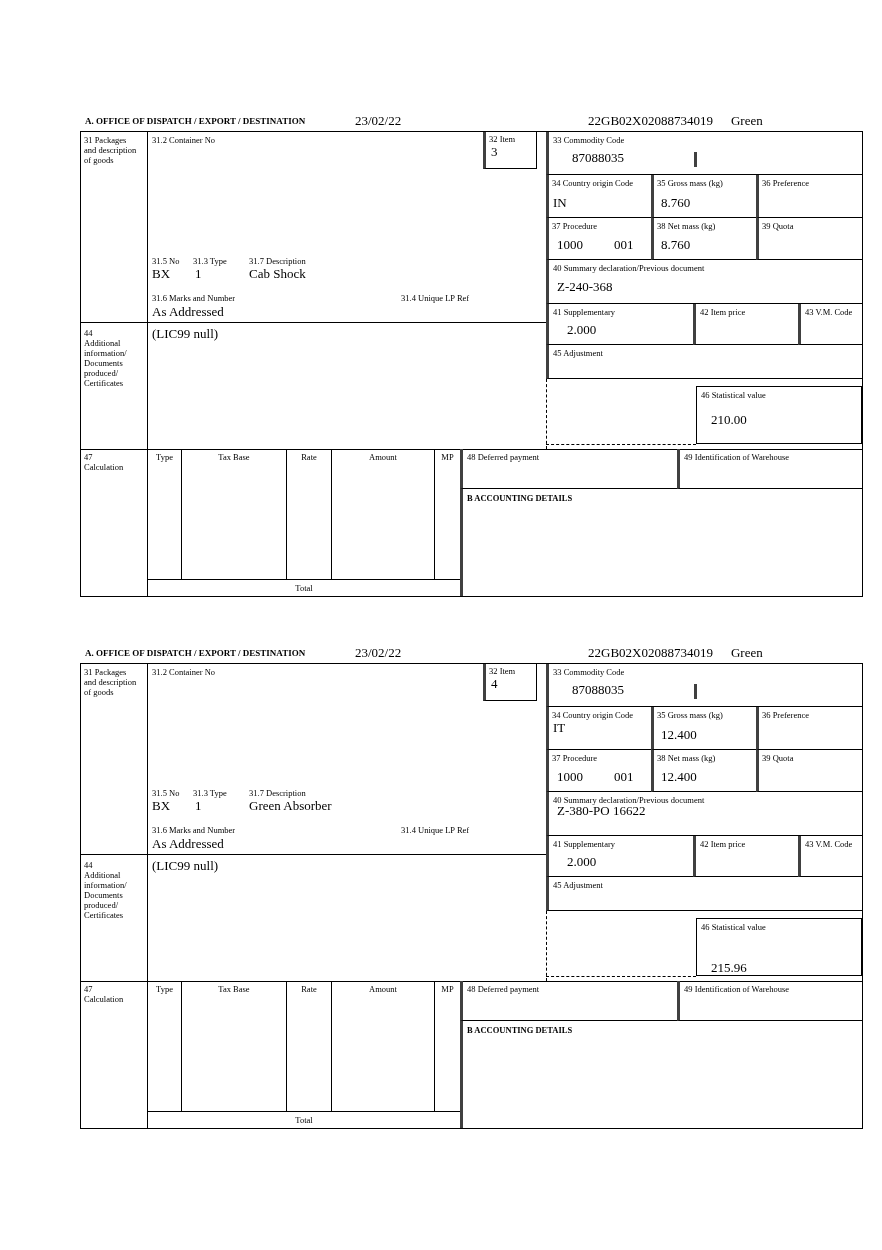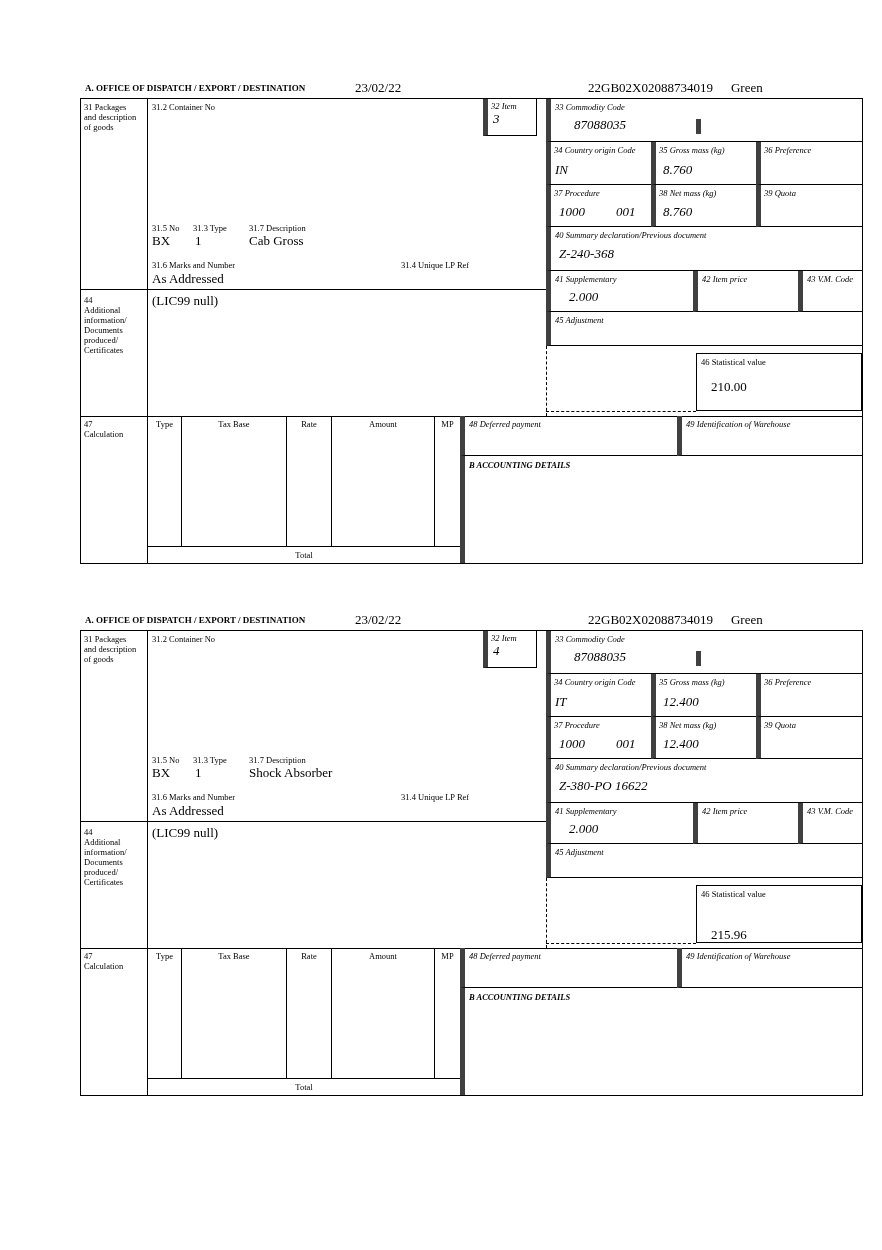--- a/index.html
+++ b/index.html
@@ -1,30 +1,30 @@
 <!DOCTYPE html>
 <html><head>
 <meta charset="utf-8">
 <style>
   * { margin:0; padding:0; box-sizing:border-box; }
   html,body { background:#ffffff; }
   body {
     width:882px; height:1250px; position:relative;
     font-family:"Liberation Serif", serif; color:#000;
   }
-  .block { position:absolute; left:80px; width:725px; height:486px; }
+  .block { position:absolute; left:80px; width:725px; height:486px;margin-top:33px; }
   .hdr   { position:absolute; left:0; top:0; width:783px; height:20px; }
   .form  { position:absolute; left:0; top:20px; width:783px; height:466px; border:1px solid #000; }
   .cell  { position:absolute; }
   .lbl   { position:absolute; font-size:8.5px; line-height:1.18; }
   .val   { position:absolute; font-size:13px; line-height:1.1; white-space:nowrap; }
   .hb    { position:absolute; font-size:9px; font-weight:bold; white-space:nowrap; }
   .th    { position:absolute; font-size:8.5px; text-align:center; padding-top:3px; }
   .blk   { display:block; }
-  .bl { border-left:5px solid #404040;font-style:italic; }
+  .bl { border-left:3px solid #404040; }
   .br { border-right:1px solid #000; }
   .bb { border-bottom:1px solid #000; }
   .bt { border-top:1px solid #000; }
   .ba { border:1px solid #000; }
   .dl { border-left:1px dashed #000; }
   .dt { border-top:1px dashed #000; }
 </style>
 </head>
 <body>
 
@@ -95,21 +95,21 @@
     <div class="cell dt" style="left:465px;top:312px;width:150px;height:0"></div>
     <div class="cell ba" style="left:615px;top:254px;width:166px;height:58px">
       <span class="lbl" style="left:4px;top:3px">46 Statistical value</span>
       <span class="val" style="left:14px;top:26px">210.00</span>
     </div>
     <span class="lbl" style="left:71px;top:124px">31.5 No</span>
     <span class="lbl" style="left:112px;top:124px">31.3 Type</span>
     <span class="lbl" style="left:168px;top:124px">31.7 Description</span>
     <span class="val" style="left:71px;top:135px">BX</span>
     <span class="val" style="left:114px;top:135px">1</span>
-    <span class="val" style="left:168px;top:135px">Cab Gross</span>
+    <span class="val" style="left:168px;top:135px">Cab Shock</span>
     <span class="lbl" style="left:71px;top:161px">31.6 Marks and Number</span>
     <span class="lbl" style="left:320px;top:161px">31.4 Unique LP Ref</span>
     <span class="val" style="left:71px;top:173px">As Addressed</span>
     <span class="val" style="left:71px;top:195px">(LIC99 null)</span>
     <div class="cell bt" style="left:0;top:317px;width:781px;height:0"></div>
     <div class="th br" style="left:67px;top:317px;width:34px;height:130px">Type</div>
     <div class="th br" style="left:101px;top:317px;width:105px;height:130px">Tax Base</div>
     <div class="th br" style="left:206px;top:317px;width:45px;height:130px">Rate</div>
     <div class="th br" style="left:251px;top:317px;width:103px;height:130px">Amount</div>
     <div class="th br" style="left:354px;top:317px;width:26px;height:130px">MP</div>
@@ -144,21 +144,21 @@
       <span class="lbl" style="left:3px;top:2px">32 Item</span>
       <span class="val" style="left:5px;top:13px">4</span>
     </div>
     <div class="cell bl bb" style="left:465px;top:0;width:316px;height:43px">
       <span class="lbl" style="left:4px;top:3px">33 Commodity Code</span>
       <span class="val" style="left:23px;top:19px">87088035</span>
       <div class="cell bl" style="left:145px;top:20px;width:0;height:15px"></div>
     </div>
     <div class="cell bl bb" style="left:465px;top:43px;width:105px;height:43px">
       <span class="lbl" style="left:3px;top:3px">34 Country origin Code</span>
-      <span class="val" style="left:4px;top:21px">IT</span>
+      <span class="val" style="left:4px;top:14px">IT</span>
     </div>
     <div class="cell bl bb" style="left:570px;top:43px;width:105px;height:43px">
       <span class="lbl" style="left:3px;top:3px">35 Gross mass (kg)</span>
       <span class="val" style="left:7px;top:21px">12.400</span>
     </div>
     <div class="cell bl bb" style="left:675px;top:43px;width:106px;height:43px">
       <span class="lbl" style="left:3px;top:3px">36 Preference</span>
     </div>
     <div class="cell bl bb" style="left:465px;top:86px;width:105px;height:42px">
       <span class="lbl" style="left:3px;top:3px">37 Procedure</span>
@@ -167,21 +167,21 @@
     </div>
     <div class="cell bl bb" style="left:570px;top:86px;width:105px;height:42px">
       <span class="lbl" style="left:3px;top:3px">38 Net mass (kg)</span>
       <span class="val" style="left:7px;top:20px">12.400</span>
     </div>
     <div class="cell bl bb" style="left:675px;top:86px;width:106px;height:42px">
       <span class="lbl" style="left:3px;top:3px">39 Quota</span>
     </div>
     <div class="cell bl bb" style="left:465px;top:128px;width:316px;height:44px">
       <span class="lbl" style="left:4px;top:3px">40 Summary declaration/Previous document</span>
-      <span class="val" style="left:8px;top:20px">Z-380-PO 16622</span>
+      <span class="val" style="left:8px;top:12px">Z-380-PO 16622</span>
     </div>
     <div class="cell bl bb" style="left:465px;top:172px;width:147px;height:41px">
       <span class="lbl" style="left:4px;top:3px">41 Supplementary</span>
       <span class="val" style="left:18px;top:19px">2.000</span>
     </div>
     <div class="cell bl bb" style="left:612px;top:172px;width:105px;height:41px">
       <span class="lbl" style="left:4px;top:3px">42 Item price</span>
     </div>
     <div class="cell bl bb" style="left:717px;top:172px;width:64px;height:41px">
       <span class="lbl" style="left:4px;top:3px">43 V.M. Code</span>
@@ -193,21 +193,21 @@
     <div class="cell dt" style="left:465px;top:312px;width:150px;height:0"></div>
     <div class="cell ba" style="left:615px;top:254px;width:166px;height:58px">
       <span class="lbl" style="left:4px;top:3px">46 Statistical value</span>
       <span class="val" style="left:14px;top:42px">215.96</span>
     </div>
     <span class="lbl" style="left:71px;top:124px">31.5 No</span>
     <span class="lbl" style="left:112px;top:124px">31.3 Type</span>
     <span class="lbl" style="left:168px;top:124px">31.7 Description</span>
     <span class="val" style="left:71px;top:135px">BX</span>
     <span class="val" style="left:114px;top:135px">1</span>
-    <span class="val" style="left:168px;top:135px">Shock Absorber</span>
+    <span class="val" style="left:168px;top:135px">Green Absorber</span>
     <span class="lbl" style="left:71px;top:161px">31.6 Marks and Number</span>
     <span class="lbl" style="left:320px;top:161px">31.4 Unique LP Ref</span>
     <span class="val" style="left:71px;top:173px">As Addressed</span>
     <span class="val" style="left:71px;top:195px">(LIC99 null)</span>
     <div class="cell bt" style="left:0;top:317px;width:781px;height:0"></div>
     <div class="th br" style="left:67px;top:317px;width:34px;height:130px">Type</div>
     <div class="th br" style="left:101px;top:317px;width:105px;height:130px">Tax Base</div>
     <div class="th br" style="left:206px;top:317px;width:45px;height:130px">Rate</div>
     <div class="th br" style="left:251px;top:317px;width:103px;height:130px">Amount</div>
     <div class="th br" style="left:354px;top:317px;width:26px;height:130px">MP</div>

